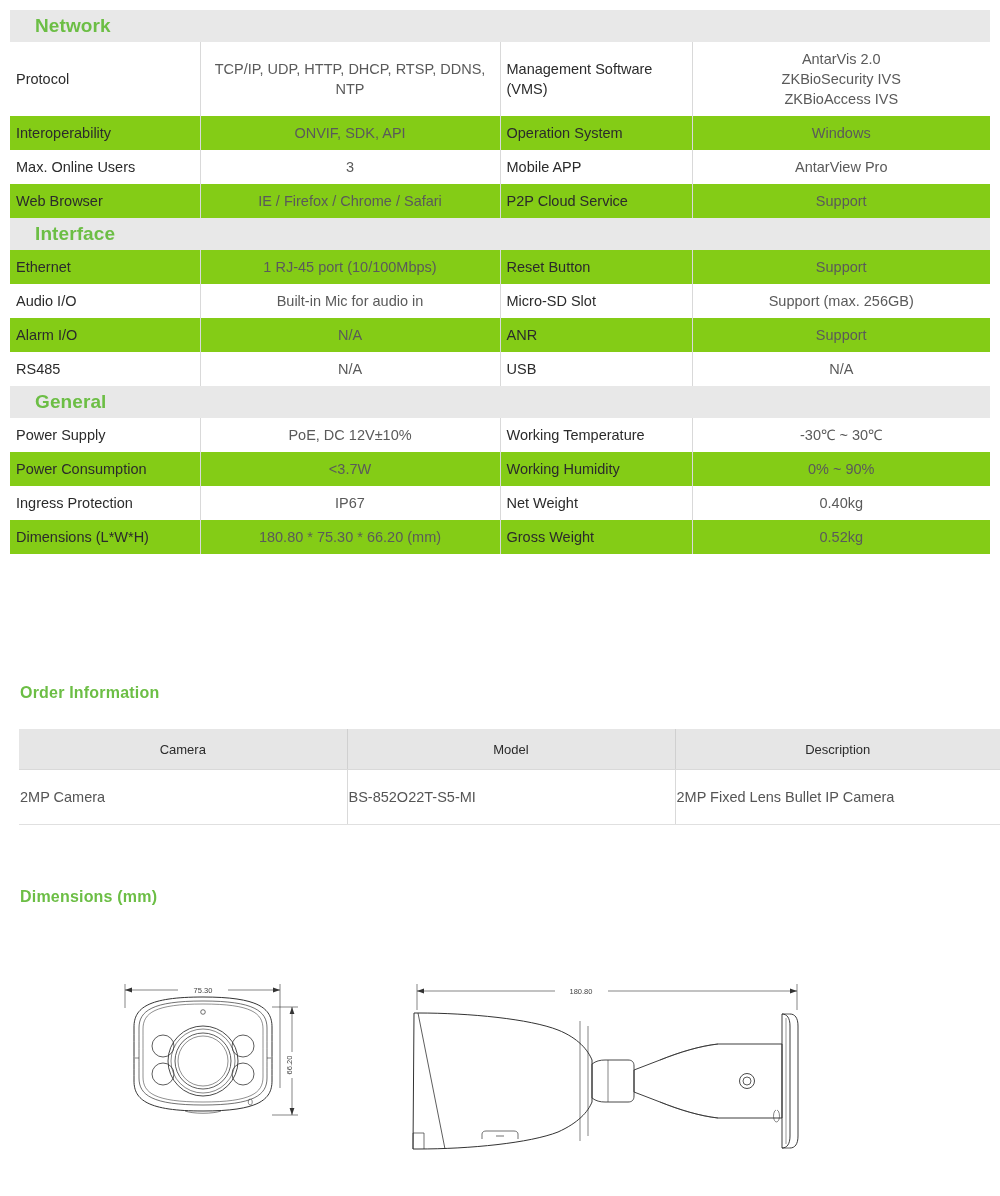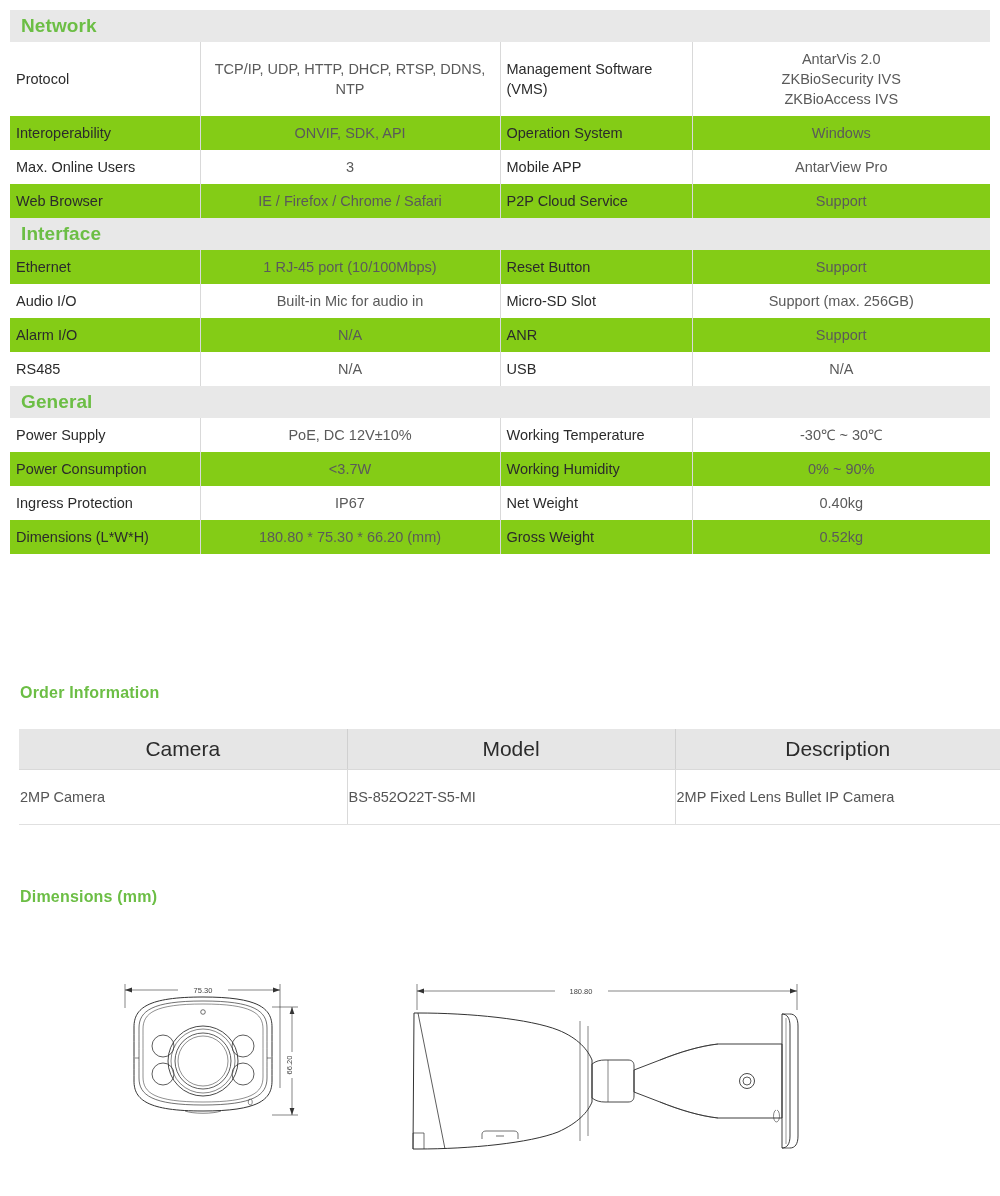--- a/index.html
+++ b/index.html
@@ -29,20 +29,21 @@
     display: flex;
     align-items: center;
     padding-left: 11px;
     box-sizing: border-box;
   }
   .section-head .sh-text {
     color: #6cbe45;
     font-size: 19px;
     font-weight: bold;
     letter-spacing: .1px;
+    margin-left: 14px;
   }
   table.spec {
     width: 100%;
     border-collapse: collapse;
     table-layout: fixed;
   }
   table.spec td {
     border-right: 1px solid #d9d9d9;
     font-size: 14.5px;
     padding: 7px 6px;
@@ -83,21 +84,21 @@
     width: 981px;
   }
   table.order {
     width: 100%;
     border-collapse: collapse;
     table-layout: fixed;
   }
   table.order th {
     background: #e6e6e6;
     font-weight: normal;
-    font-size: 21px;
+    font-size: 13px;
     color: #2b2b2b;
     height: 38px;
     border-right: 1px solid #d0d0d0;
     border-bottom: 1px solid #d9d9d9;
   }
   table.order th:last-child { border-right: none; }
   table.order td {
     background: #ffffff;
     font-size: 14.5px;
     color: #555555;

